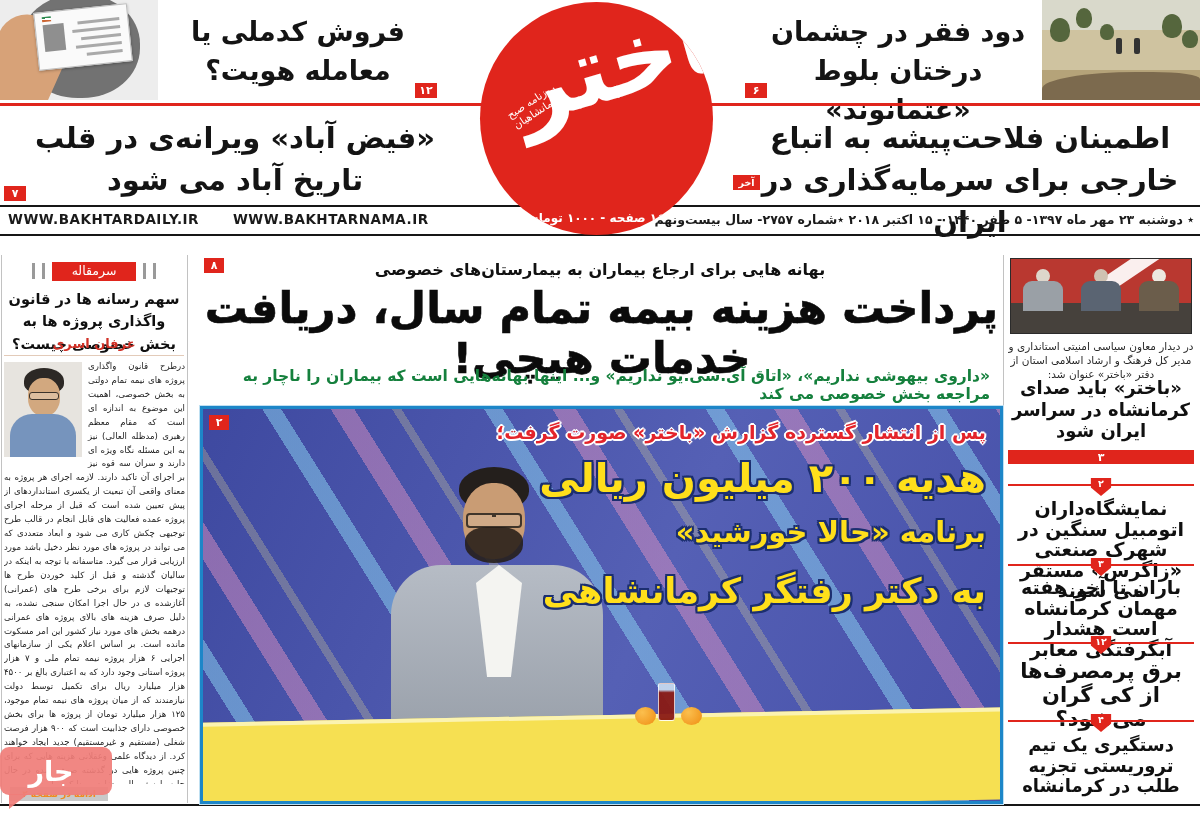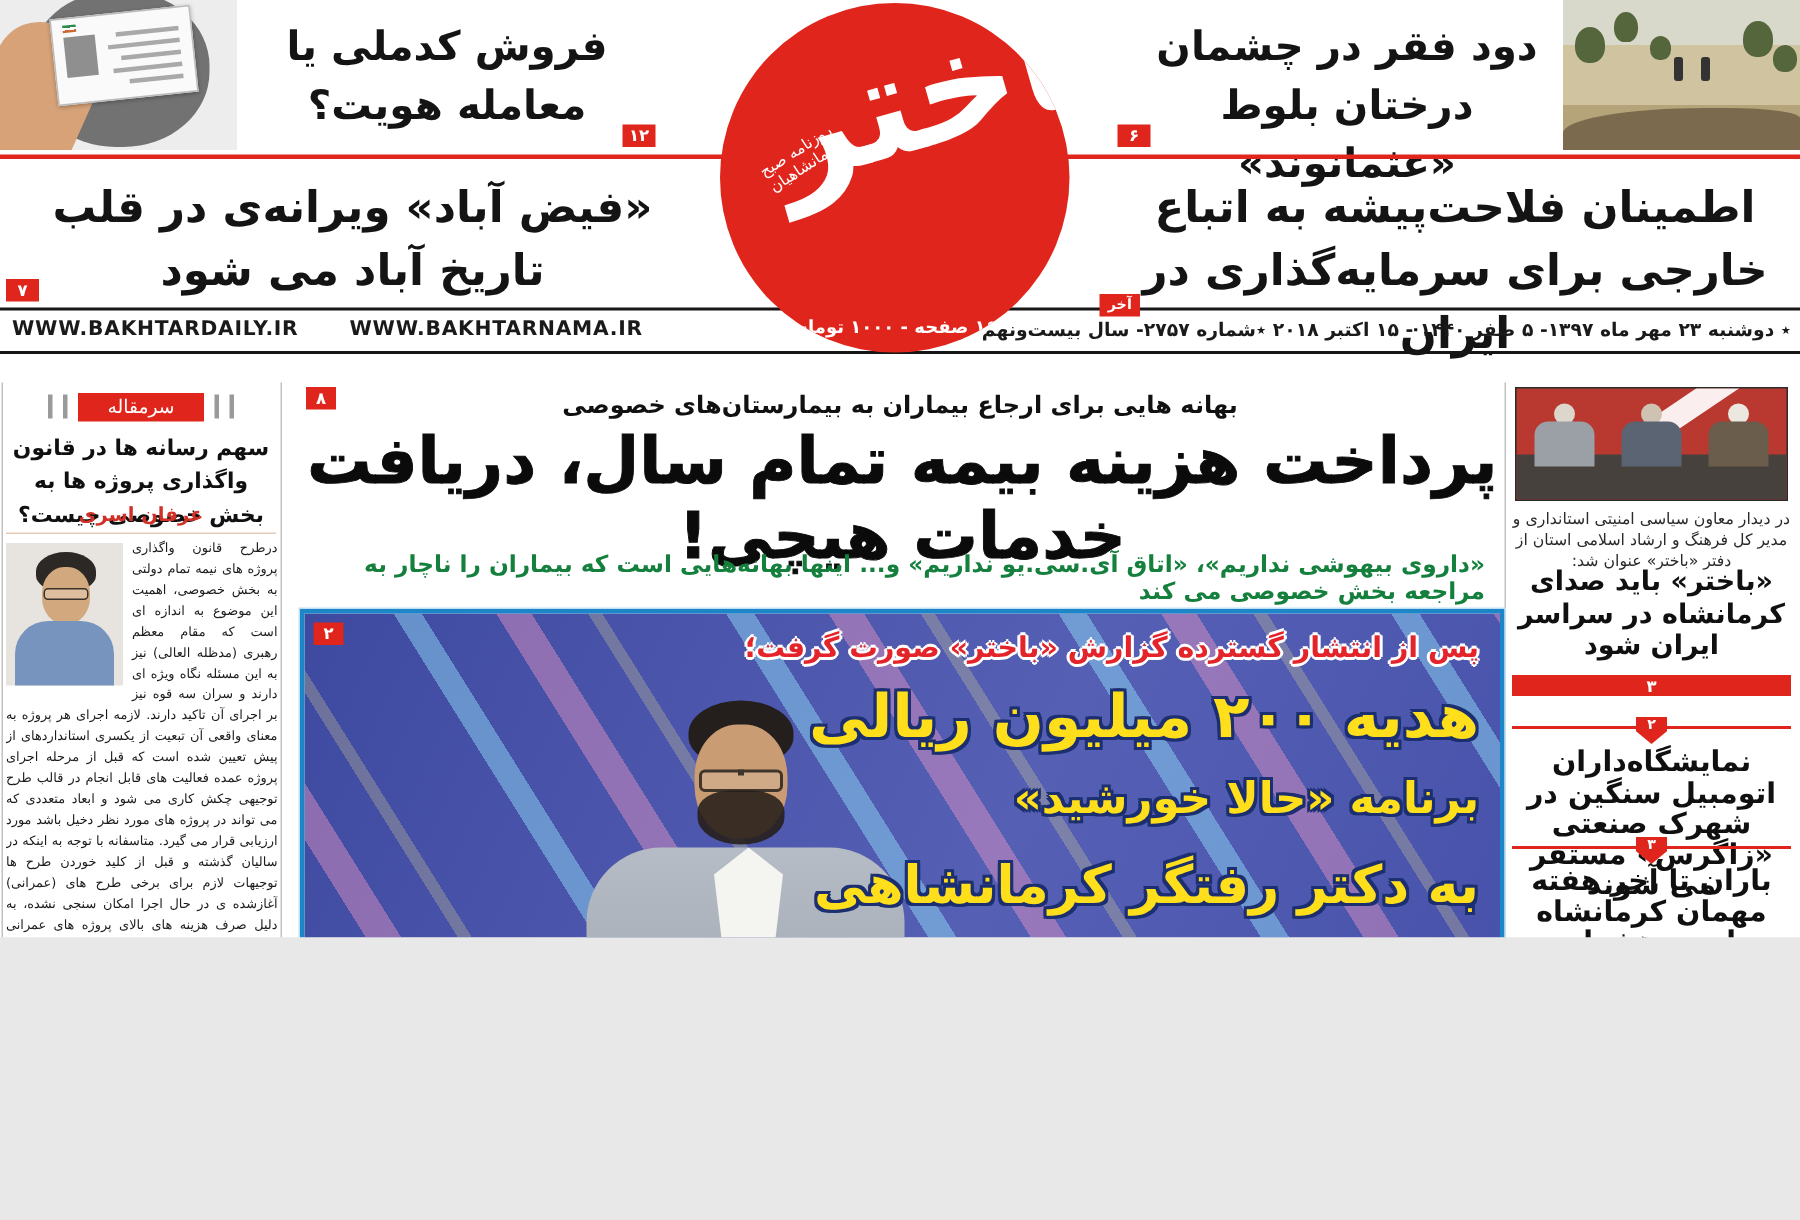--- a/index.html
+++ b/index.html
@@ -1,18 +1,18 @@
 <!DOCTYPE html>
 <html lang="fa" dir="rtl"><head>
 <meta charset="utf-8">
 <style>
   * { margin:0; padding:0; box-sizing:border-box; }
   html,body { background:#e8e8e8; }
   body { font-family:"DejaVu Sans", sans-serif; }
-  #page { position:relative; width:1200px; height:625px; background:#fff; overflow:hidden;
+  #page { position:relative; width:1200px; height:813px; background:#fff; overflow:hidden;
           direction:rtl; margin:0 auto; }
   .hline { position:absolute; left:0; width:1200px; z-index:1; }
   .vrule { position:absolute; width:1px; background:#c2c2c2; z-index:0; }
 
   .badge { position:absolute; background:#e0251c; color:#fff; display:flex; align-items:center;
            justify-content:center; font-size:11px; font-weight:bold; z-index:6; }
 
   .head-story { position:absolute; text-align:center; font-weight:bold; color:#141414; }
 
   
@@ -194,21 +194,21 @@
     <div class="tree" style="left:140px;top:30px;width:16px;height:18px"></div>
     <div class="tree" style="left:58px;top:24px;width:14px;height:16px"></div>
     <div class="person" style="left:74px;top:38px"></div>
     <div class="person" style="left:92px;top:38px"></div>
   </div>
 
   <div class="head-story" style="left:15px;top:117px;width:440px;font-size:29px;line-height:1.45">«فیض آباد» ویرانه‌ی در قلب تاریخ آباد می شود</div>
   <div class="badge" style="left:4px;top:186px;width:22px;height:15px">۷</div>
 
   <div class="head-story" style="left:745px;top:117px;width:450px;font-size:29px;line-height:1.45">اطمینان فلاحت‌پیشه به اتباع خارجی برای سرمایه‌گذاری در ایران</div>
-  <div class="badge" style="left:733px;top:196px;width:27px;height:15px;font-size:9.5px">آخر</div>
+  <div class="badge" style="left:733px;top:175px;width:27px;height:15px;font-size:9.5px">آخر</div>
 
   <div id="logo-circle">
     <div id="logo-title">باختر</div>
     <div id="logo-tagline">روزنامه صبح کرمانشاهیان</div>
     <div id="logo-price">۱۶ صفحه - ۱۰۰۰ تومان</div>
   </div>
 
   <div id="date-urls">
     <span>WWW.BAKHTARDAILY.IR</span>
     <span>WWW.BAKHTARNAMA.IR</span>

